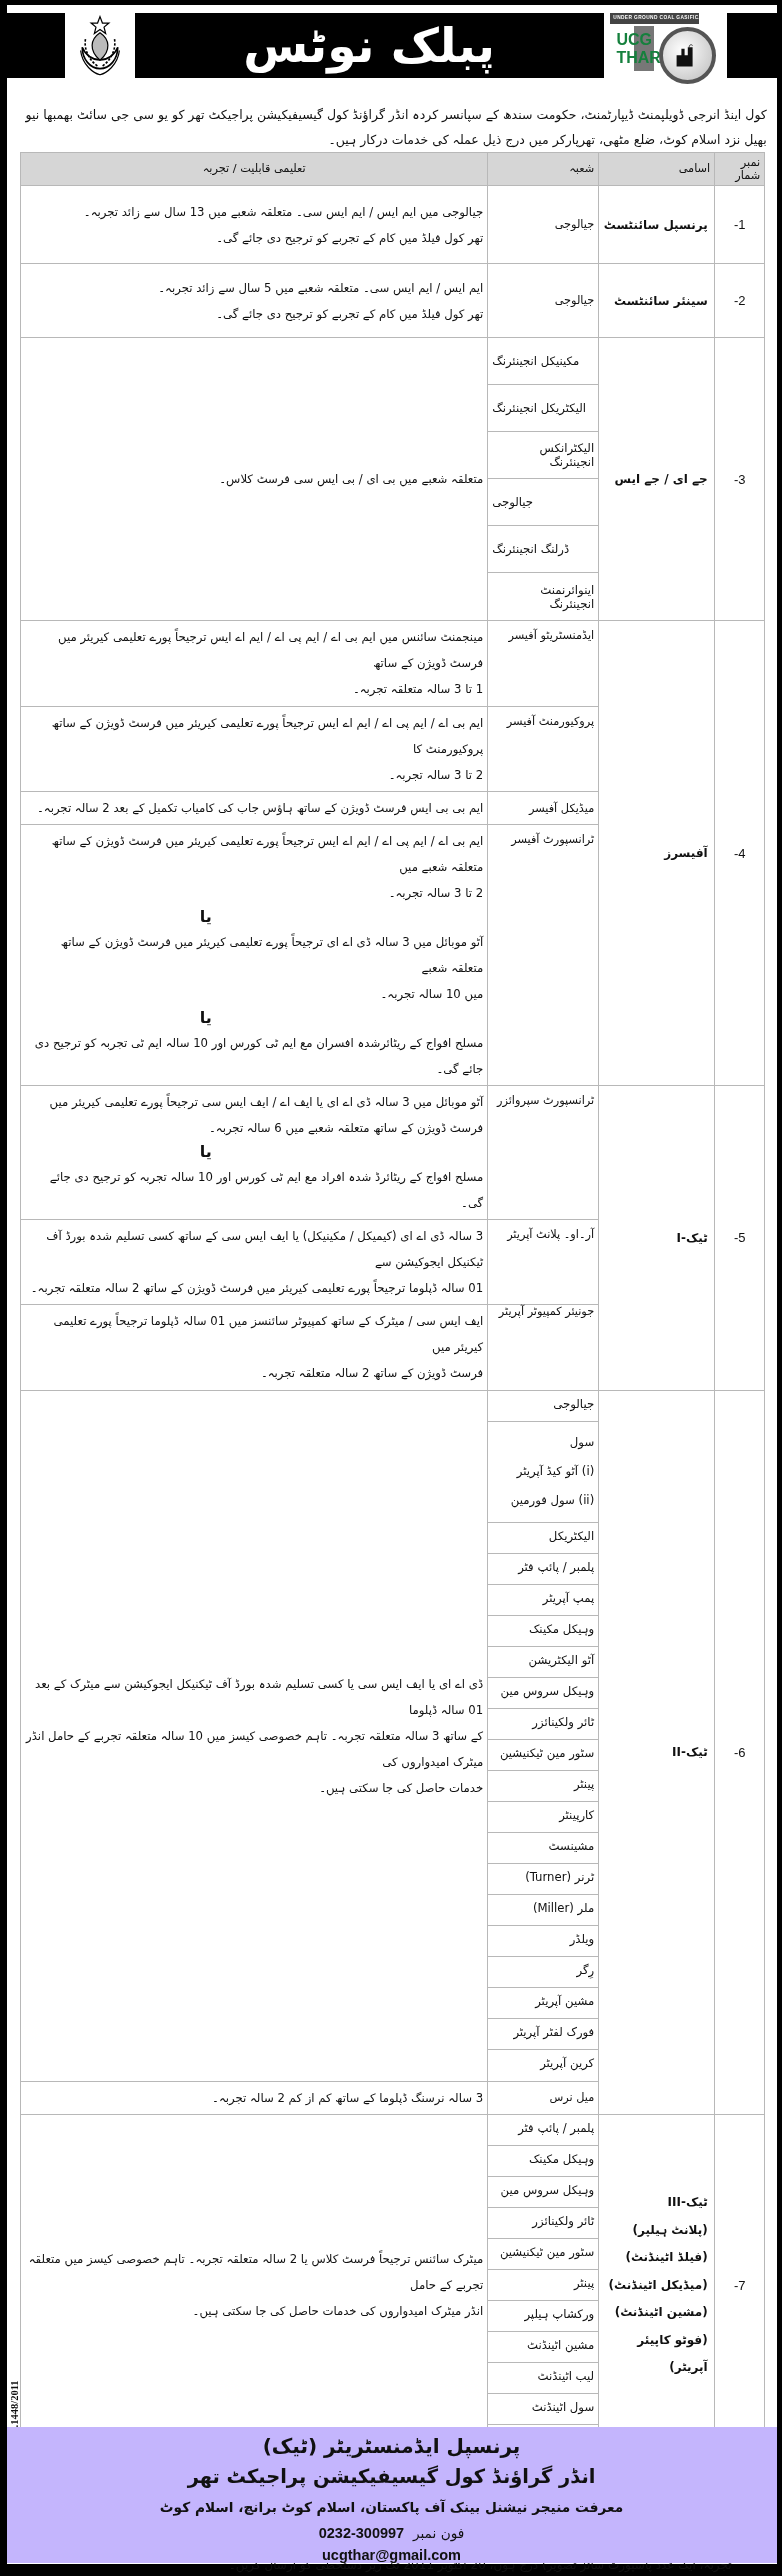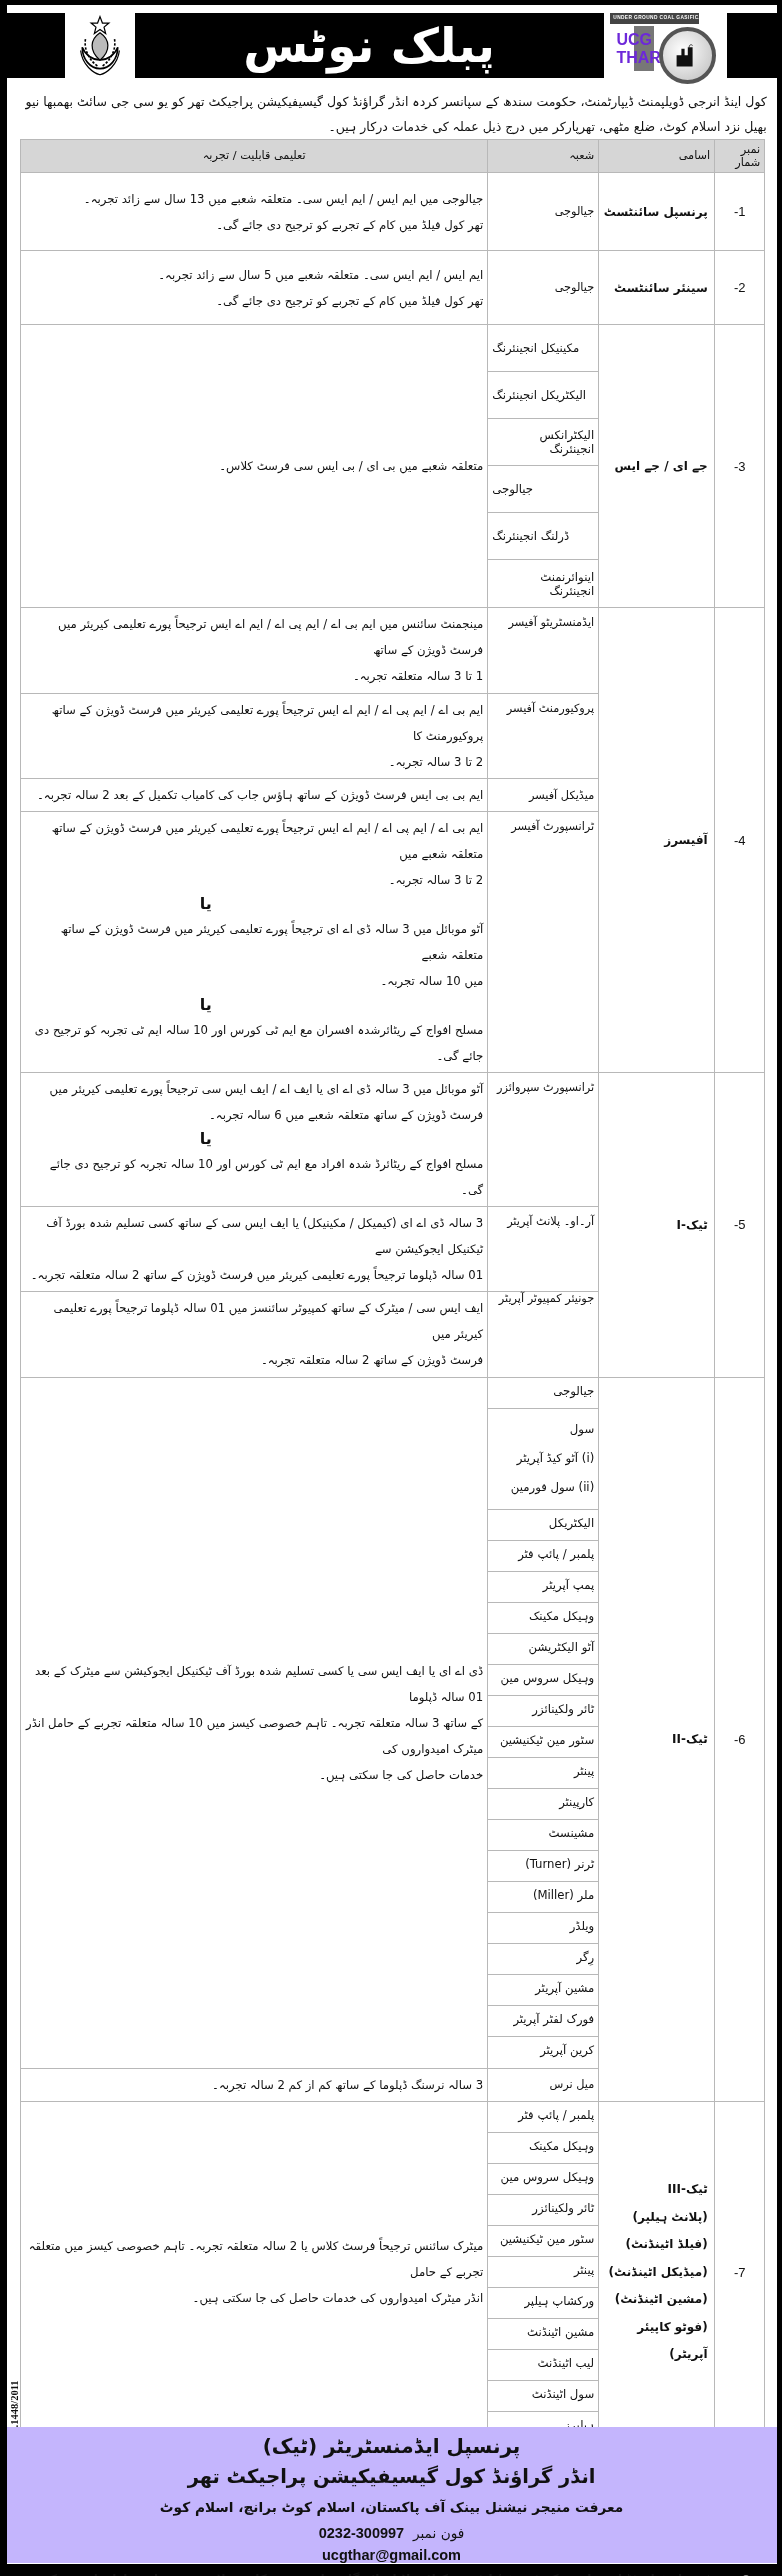--- a/index.html
+++ b/index.html
@@ -13,26 +13,26 @@
   .hdr-left-black { position: absolute; left: 0; top: 8px; width: 58px; height: 65px; background: #000; }
   .hdr-right-black { position: absolute; right: 0; top: 8px; width: 50px; height: 65px; background: #000; }
   .emblem { position: absolute; left: 65px; top: 9.7px; width: 57px; height: 65px; display:flex; align-items:center; justify-content:center; }
   .title-bar { position: absolute; left: 128px; top: 8px; width: 469px; height: 65px; background: #000; color: #fff; display:flex; align-items:center; justify-content:center; gap: 24px; direction: rtl; }
   .title-urdu { font-family: "DejaVu Sans", sans-serif; font-weight: bold; font-size: 47px; line-height: 1; }
   .title-num { font-family: "Liberation Sans", sans-serif; font-weight: bold; font-style: italic; font-size: 47px; direction: ltr; }
   .ucg-logo { position: absolute; left: 602px; top: 6.5px; width: 117px; height: 73px; }
   .ucg-strip { position:absolute; left:1.6px; top:1.6px; width:89px; height:11.3px; background:#444; color:#fff; font: bold 4.8px "Liberation Sans", sans-serif; letter-spacing:0.4px; padding:2.4px 3.2px; white-space:nowrap; }
   .ucg-box { position:absolute; left:3.2px; top:14.5px; width:42px; height:45px; background:#fff; }
   .ucg-box .grey { position:absolute; left:22.6px; top:0; width:19.4px; height:45px; background:#777; }
-  .ucg-text { position:absolute; left:4.8px; top:4.8px; font: bold 16px/18px "Liberation Sans", sans-serif; color:#6d28d9; }
+  .ucg-text { position:absolute; left:4.8px; top:4.8px; font: bold 16px/18px "Liberation Sans", sans-serif; color:#15803d; }
   .ucg-circle { position:absolute; left:50px; top:16px; width:57px; height:57px; border-radius:50%; background: radial-gradient(circle at 40% 40%, #fff, #bbb); border: 4px solid #555; display:flex; align-items:center; justify-content:center; }
   .factory { width: 24px; height: 24px; }
 
   
-  .intro { direction: rtl; text-align: right; font-size: 12.5px; line-height: 25px; padding: 0 9.7px 0 8px; margin-top: 7px; }
+  .intro { direction: rtl; text-align: right; font-size: 12.5px; line-height: 25px; padding: 0 9.7px 0 8px; margin-top: 20px; }
 
   
   table.posts { direction: rtl; border-collapse: collapse; margin-left: 13.7px; width: 745px; font-size: 11.3px; }
   table.posts th, table.posts td { border: 0.8px solid #b8b8b8; vertical-align: middle; text-align: right; padding: 3.2px 4px; }
   table.posts thead th { background: #d6d6d6; height: 31px; font-weight: normal; font-size: 11.3px; }
   .col-sn { width: 50px; }
   .col-post { width: 116px; }
   .col-branch { width: 111px; }
   .col-qual { width: auto; }
   .sn { text-align: center !important; font-family: "Liberation Sans", sans-serif; font-size: 13px; direction: ltr; }

